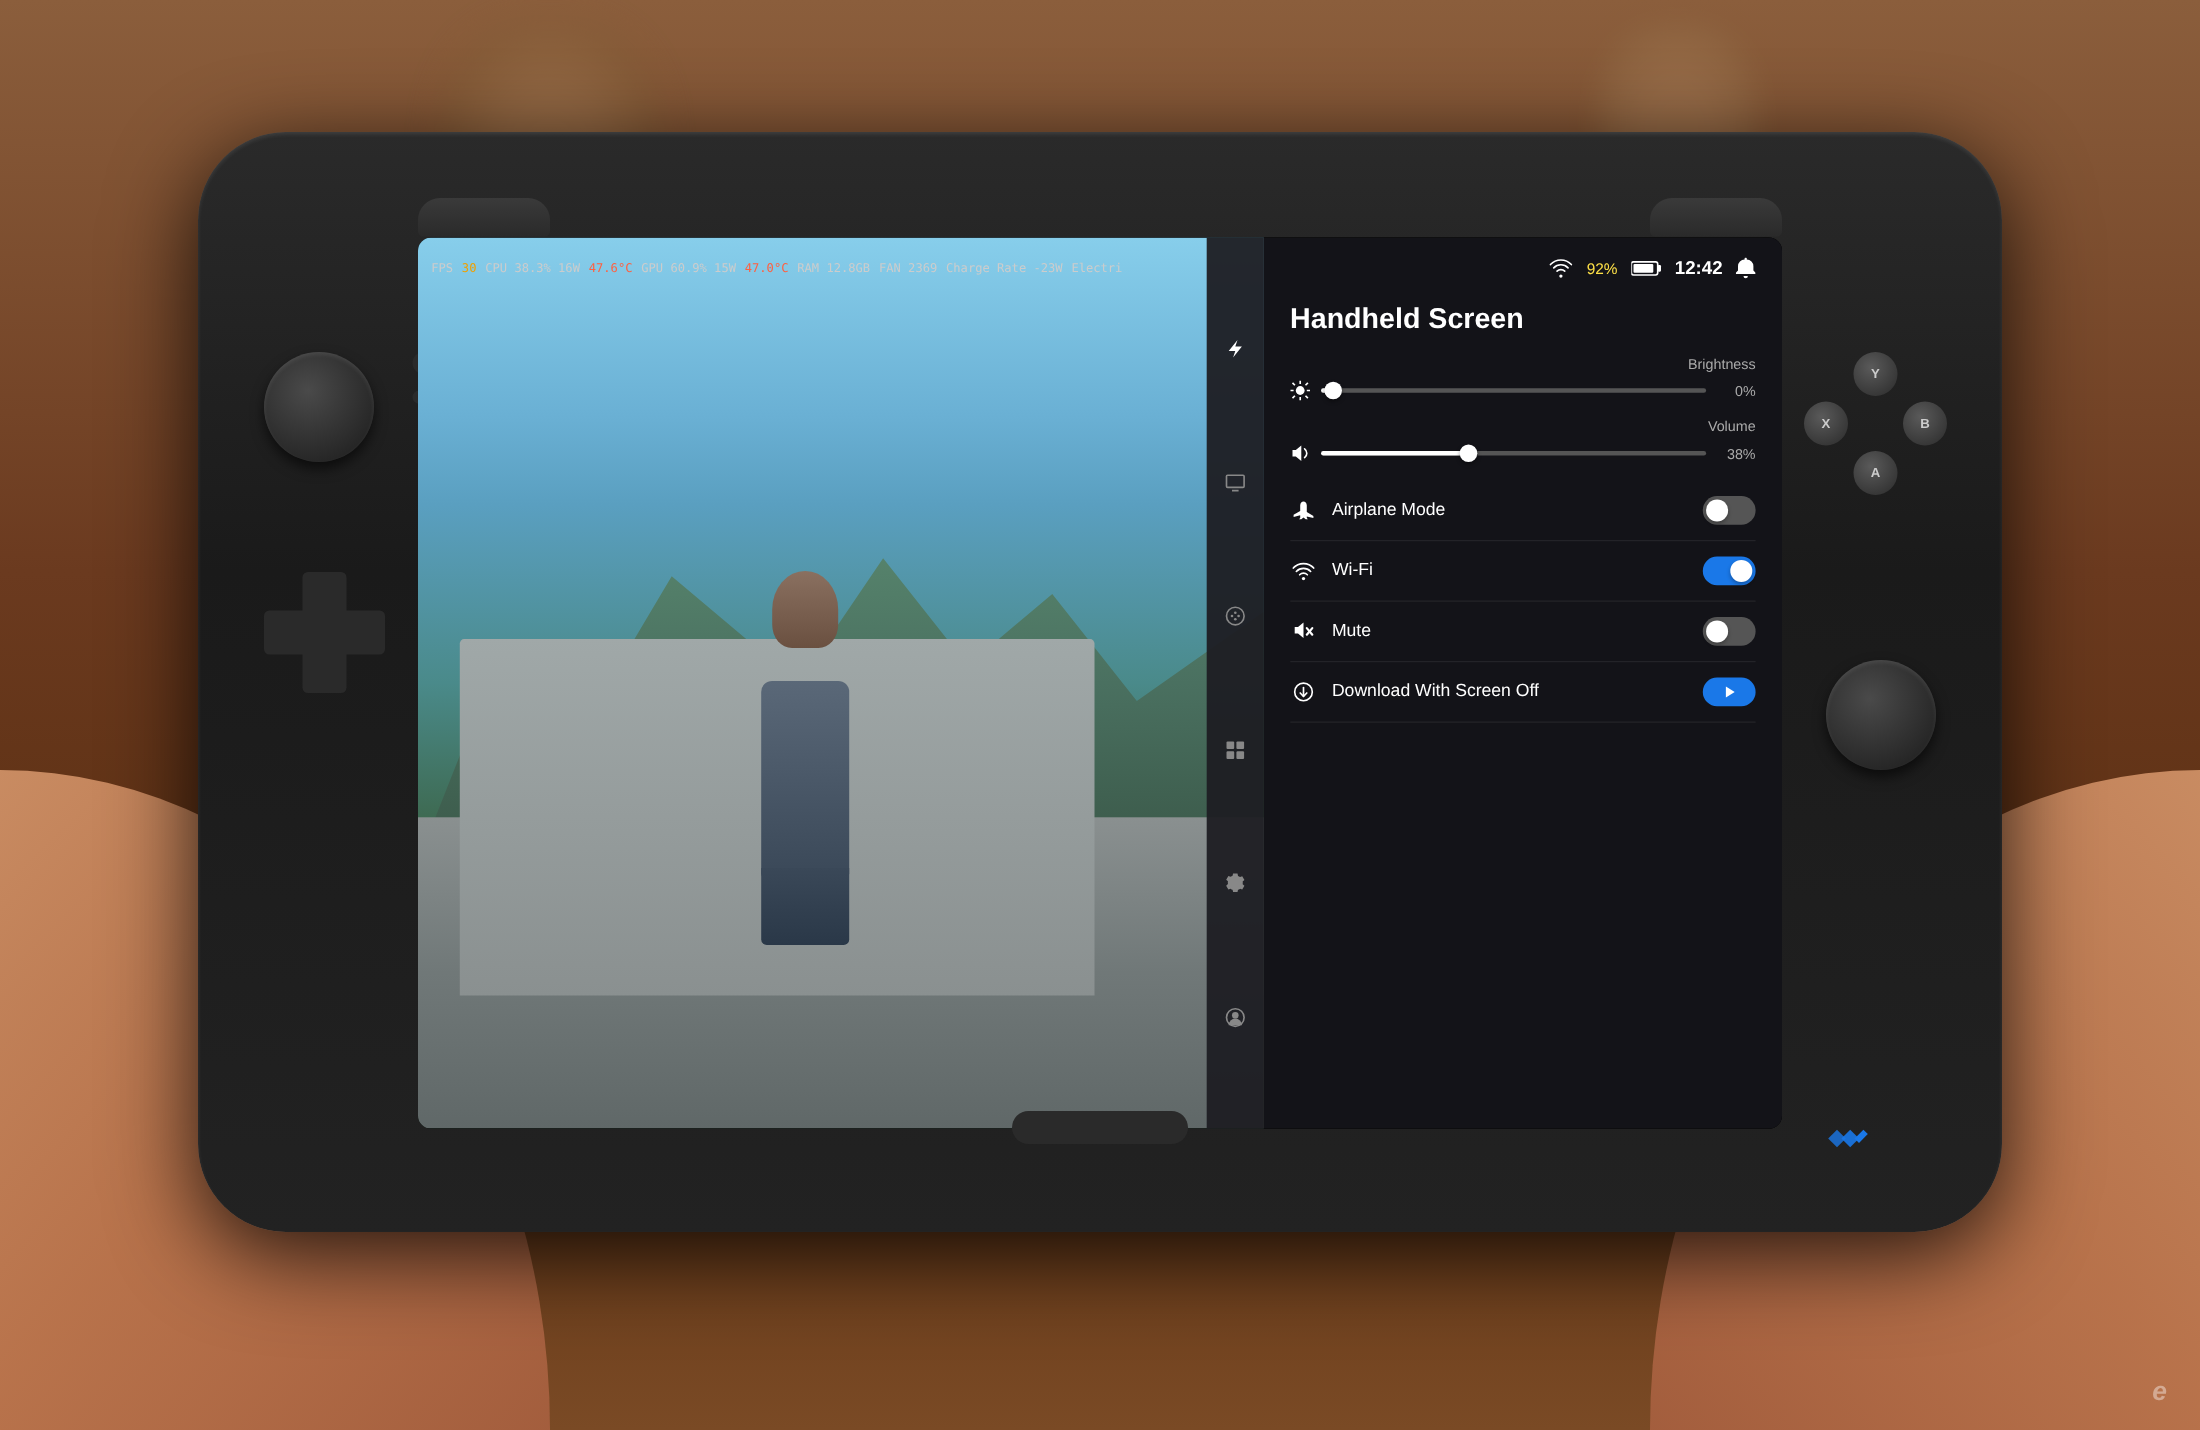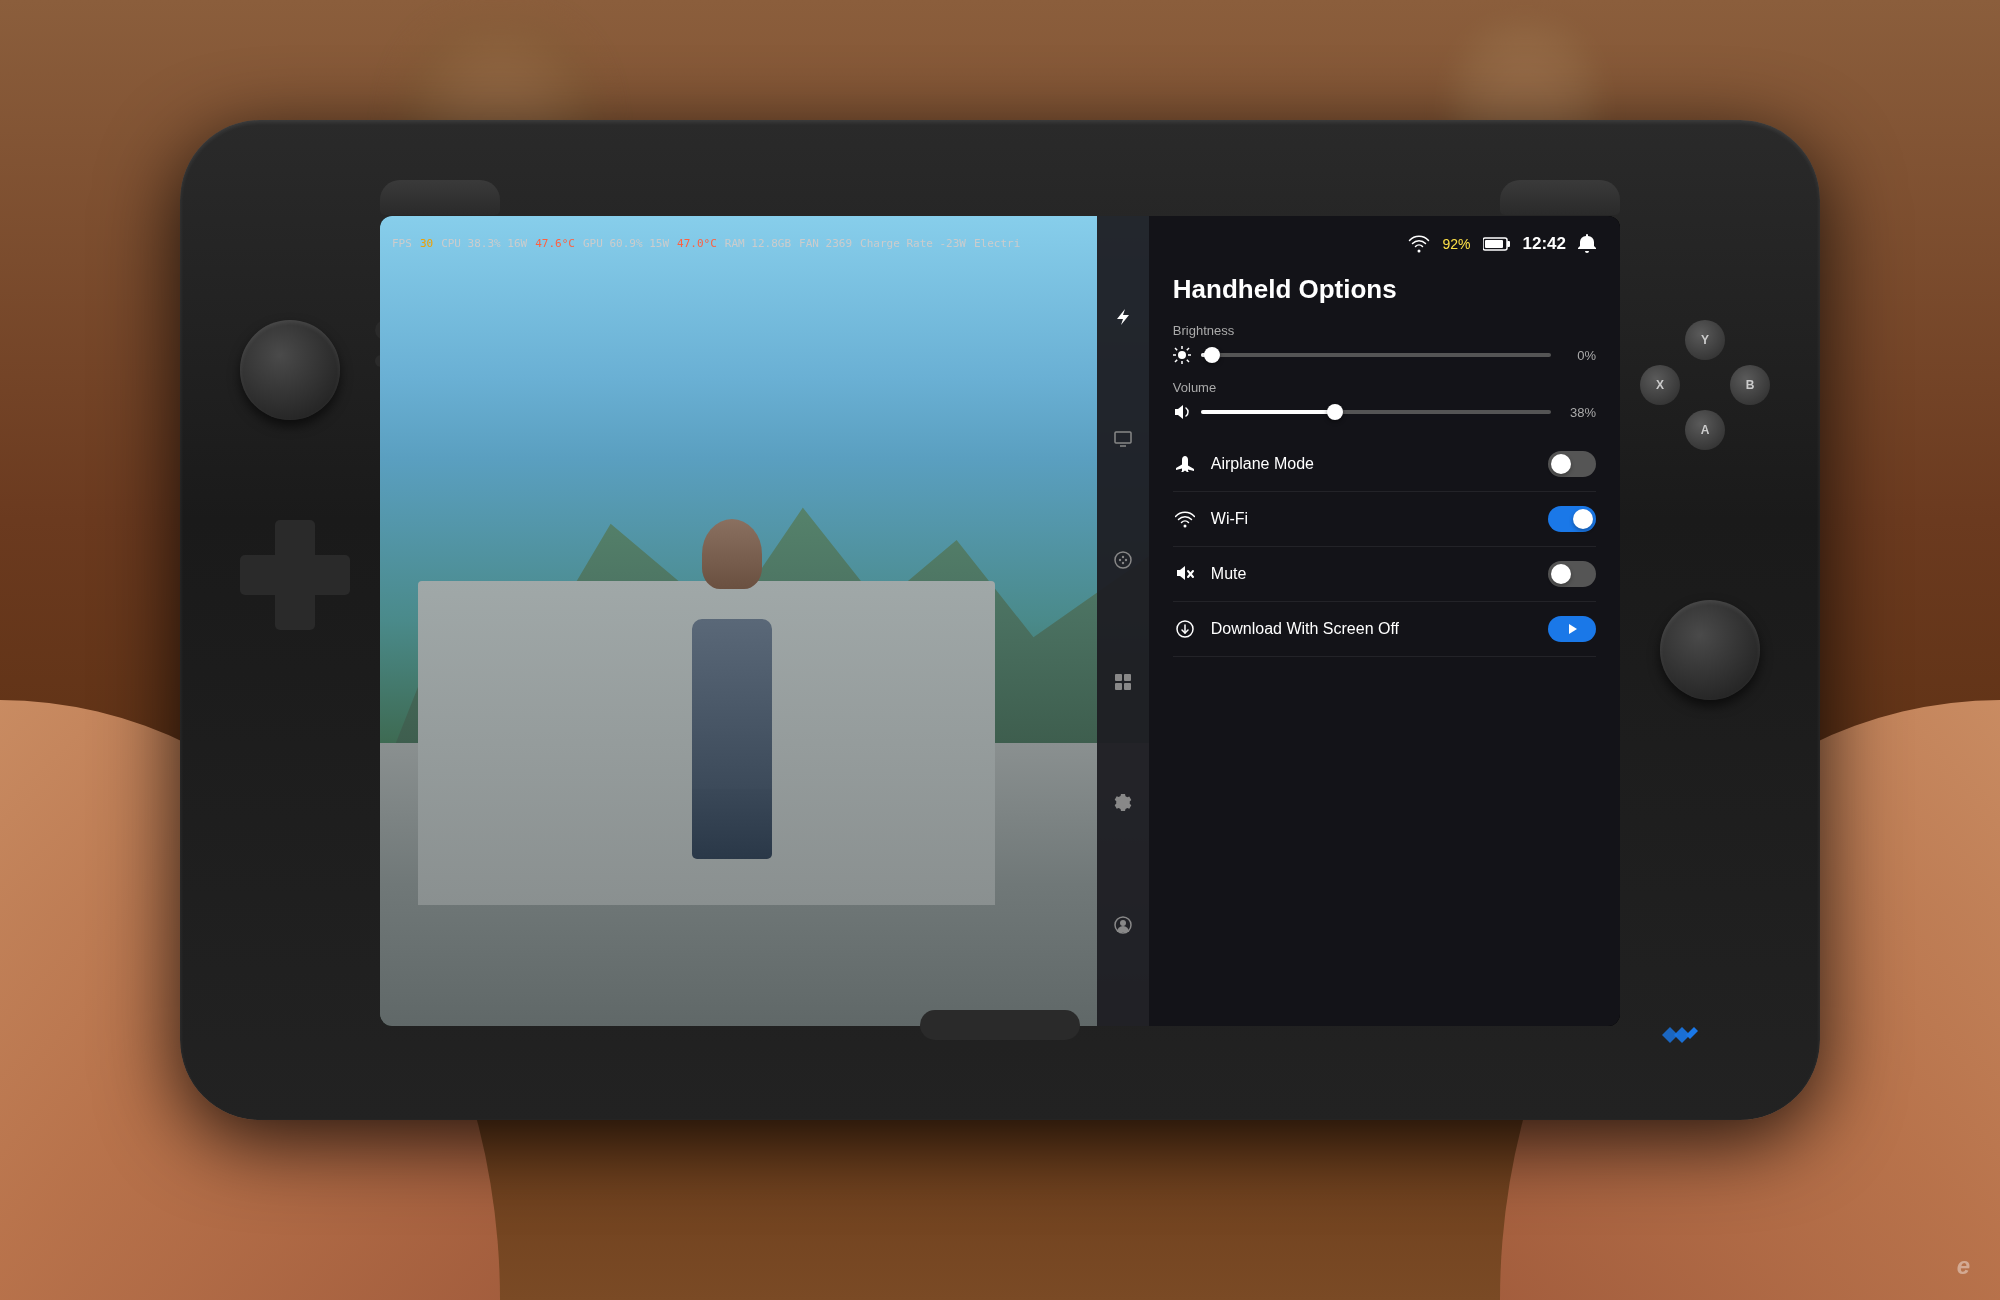--- a/index.html
+++ b/index.html
@@ -238,20 +238,21 @@
       font-weight: 700;
       color: #fff;
       margin-bottom: 18px;
     }
 
     
     .control-label {
       font-size: 13px;
       color: #aaa;
       margin-bottom: 8px;
+      text-align: right;
     }
     .slider-row {
       display: flex;
       align-items: center;
       gap: 10px;
       margin-bottom: 16px;
     }
     .slider-track {
       flex: 1;
       height: 4px;
@@ -665,21 +666,21 @@
         <span style="font-size:17px;color:#fff;font-weight:600;">12:42</span>
 
         <svg width="18" height="20" viewBox="0 0 18 20" fill="white">
           <path d="M9 0a1 1 0 011 1v1a6 6 0 016 6v4l2 2v1H0v-1l2-2V8a6 6 0 016-6V1a1 1 0 011-1z"></path>
           <path d="M7 17a2 2 0 004 0H7z"></path>
         </svg>
       </div>
 
       <div class="settings-content">
 
-        <div class="panel-title">Handheld Options</div>
+        <div class="panel-title">Handheld Screen</div>
 
         <div class="control-label">Brightness</div>
         <div class="slider-row">
 
           <svg width="18" height="18" viewBox="0 0 18 18" fill="white">
             <circle cx="9" cy="9" r="4"></circle>
             <line x1="9" y1="0" x2="9" y2="3" stroke="white" stroke-width="1.5"></line>
             <line x1="9" y1="15" x2="9" y2="18" stroke="white" stroke-width="1.5"></line>
             <line x1="0" y1="9" x2="3" y2="9" stroke="white" stroke-width="1.5"></line>
             <line x1="15" y1="9" x2="18" y2="9" stroke="white" stroke-width="1.5"></line>

